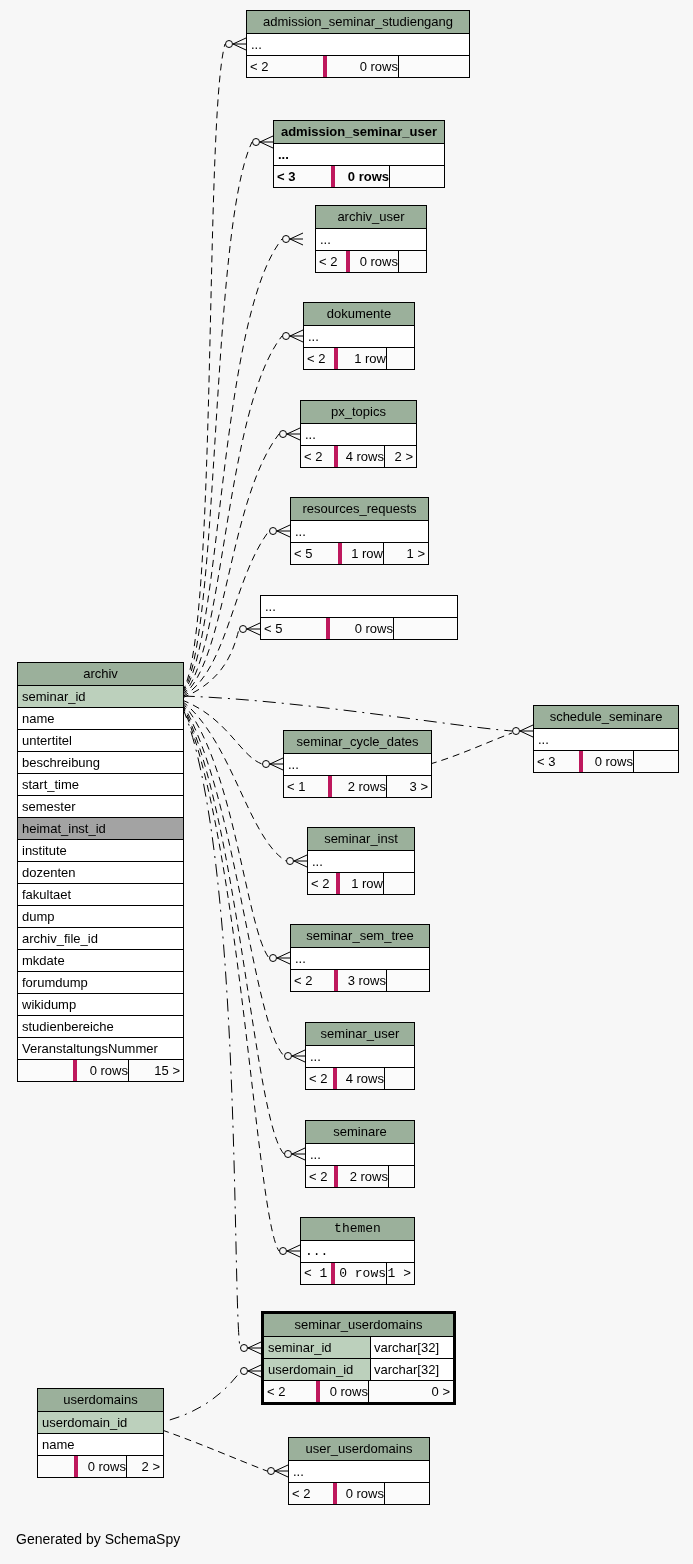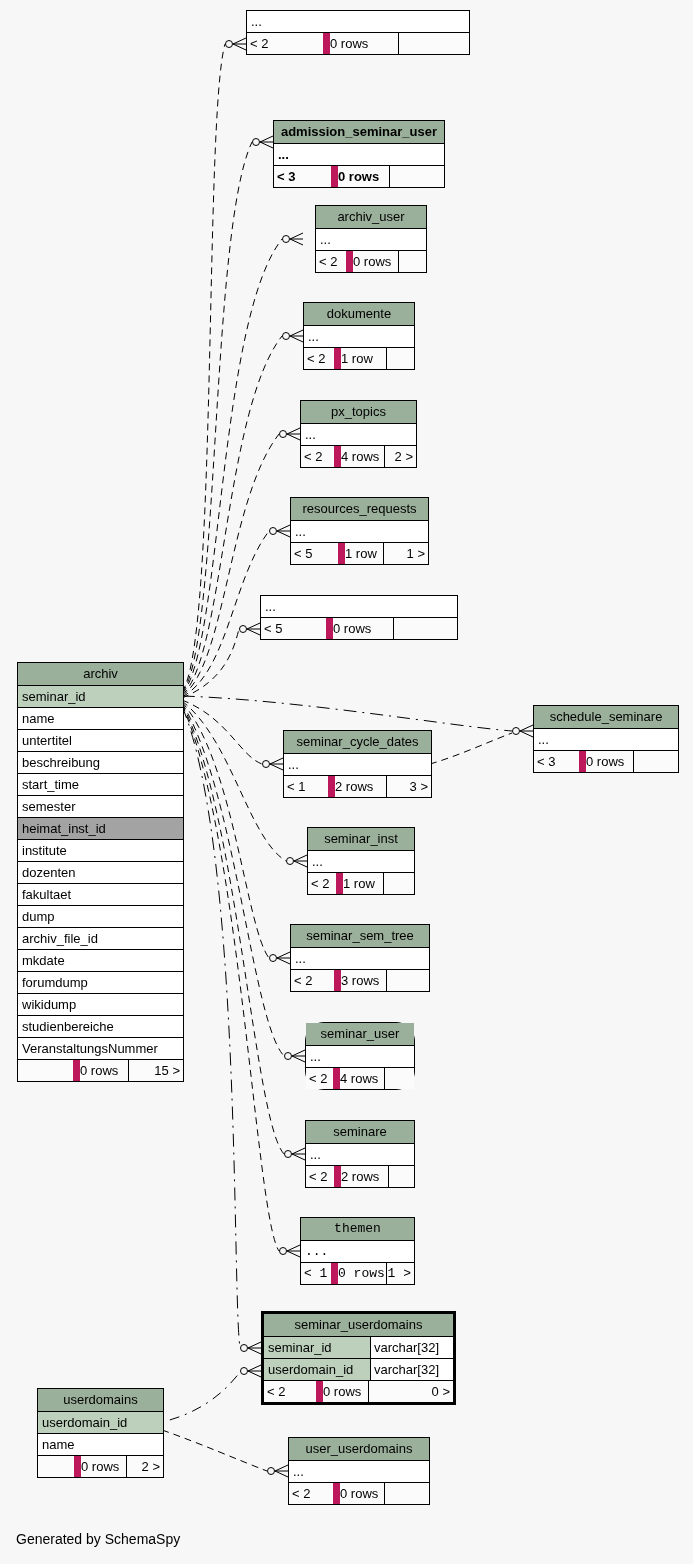--- a/index.html
+++ b/index.html
@@ -24,21 +24,21 @@
     white-space:nowrap;background:#fff;
   }
   .row.key{background:#bcd0bc;}
   .row.idx{background:#a3a3a3;}
   .crow{display:flex;height:21px;border-bottom:1px solid #000;}
   .crow .cname{padding-left:4px;background:#bcd0bc;border-right:1px solid #000;white-space:nowrap;}
   .crow .ctype{padding-left:3px;background:#fff;white-space:nowrap;flex:1;overflow:hidden;}
   .foot{display:flex;height:21px;background:#fbfbfb;}
   .fc{box-sizing:border-box;white-space:nowrap;}
   .fc.c1{padding-left:3px;text-align:left;}
-  .fc.c2{border-left:7px solid #be185d;text-align:left;}
+  .fc.c2{border-left:4px solid #be185d;text-align:right;}
   .fc.c3{border-left:1px solid #000;text-align:right;padding-right:3px;flex:1;}
   .note{position:absolute;left:16px;top:1531px;font-size:14px;z-index:1;}
 </style>
 </head>
 <body>
 
 <svg id="wires" width="693" height="1564">
     <g>
       <path d="M182,692 C218,640 204,120 225,44" fill="none" stroke="#000" stroke-width="1" stroke-dasharray="7,5"></path>
       <path d="M233,44 L246,38 M233,44 L246,44 M233,44 L246,50" fill="none" stroke="#000"></path>
@@ -123,20 +123,21 @@
       <circle cx="244" cy="1371" r="3.5" fill="#f7f7f7" stroke="#000"></circle>
     </g>
     <g>
       <path d="M162,1430 C202,1444 238,1460 267,1471" fill="none" stroke="#000" stroke-width="1" stroke-dasharray="7,5"></path>
       <path d="M275,1471 L288,1465 M275,1471 L288,1471 M275,1471 L288,1477" fill="none" stroke="#000"></path>
       <circle cx="271" cy="1471" r="3.5" fill="#f7f7f7" stroke="#000"></circle>
     </g>
   </svg>
 
 <div class="tbl" style="left:246px;top:10px;width:222px;">
+  <div class="hdr">admission_seminar_studiengang</div>
   <div class="row">...</div>
   <div class="foot">
     <div class="fc c1" style="width:76px">&lt; 2</div>
     <div class="fc c2" style="width:75px">0 rows</div>
     <div class="fc c3"></div>
   </div>
 </div>
 
 <div class="tbl" style="left:273px;top:120px;width:170px;font-weight:bold;">
   <div class="hdr">admission_seminar_user</div>
@@ -230,21 +231,21 @@
 <div class="tbl" style="left:290px;top:924px;width:138px;">
   <div class="hdr">seminar_sem_tree</div>
   <div class="row">...</div>
   <div class="foot">
     <div class="fc c1" style="width:43px">&lt; 2</div>
     <div class="fc c2" style="width:52px">3 rows</div>
     <div class="fc c3"></div>
   </div>
 </div>
 
-<div class="tbl" style="left:305px;top:1022px;width:108px;border-radius:19px;">
+<div class="tbl" style="left:305px;top:1022px;width:108px;">
   <div class="hdr">seminar_user</div>
   <div class="row">...</div>
   <div class="foot">
     <div class="fc c1" style="width:27px">&lt; 2</div>
     <div class="fc c2" style="width:51px">4 rows</div>
     <div class="fc c3"></div>
   </div>
 </div>
 
 <div class="tbl" style="left:305px;top:1120px;width:108px;">

